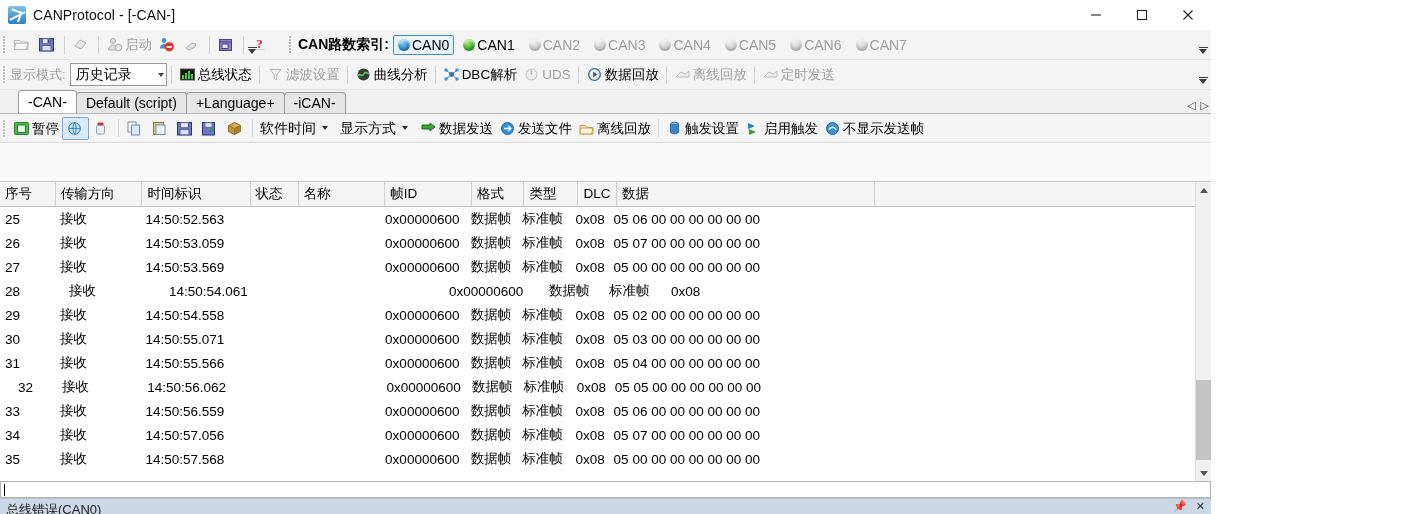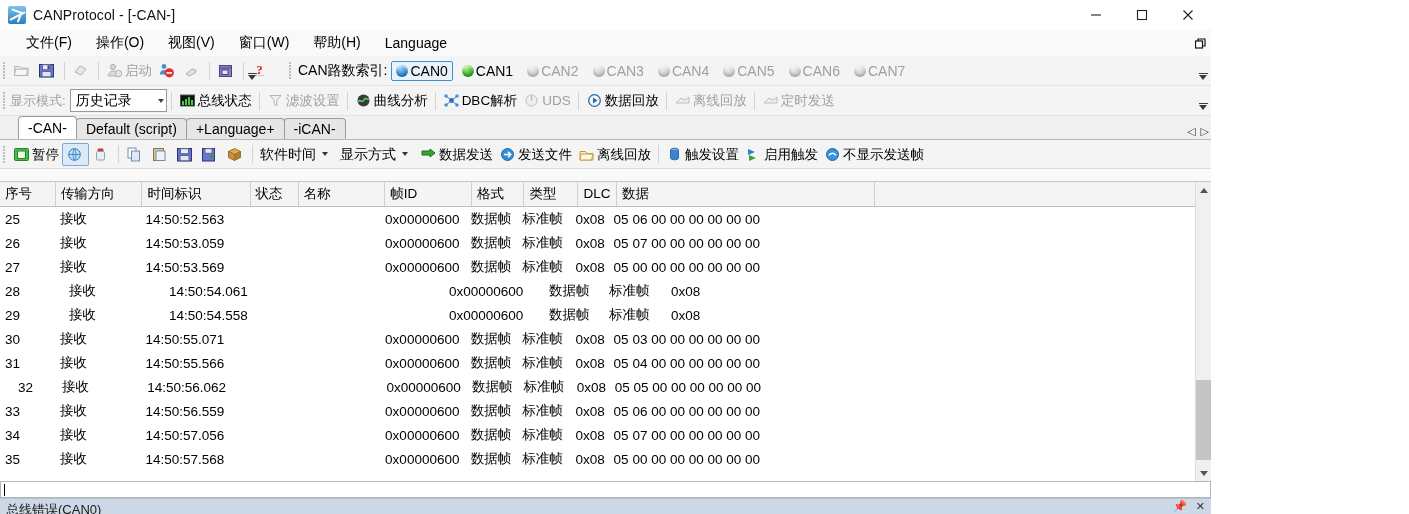--- a/index.html
+++ b/index.html
@@ -75,21 +75,21 @@
     position:absolute;right:2px;top:4px;width:12px;height:20px;
     display:flex;flex-direction:column;align-items:center;justify-content:flex-end;
   }
   .tb-overflow i{
     display:block;width:0;height:0;border-left:4px solid transparent;
     border-right:4px solid transparent;border-top:5px solid #3b3b3b;
   }
   .tb-overflow u{display:block;width:9px;height:1px;background:#3b3b3b;text-decoration:none;margin-bottom:1px;}
 
   
-  .canlabel{font-size:14px;margin:0 4px 0 2px;}
+  .canlabel{font-size:14px;margin:0 4px 0 2px;font-weight:bold;}
   .canitem{
     display:flex;align-items:center;gap:2px;padding:1px 4px;font-size:14px;
     border:1px solid transparent;border-radius:2px;white-space:nowrap;
   }
   .canitem.active{border-color:#3c8fd0;background:#e9f3fb;}
   .canitem.off{color:#9f9f9f;}
   .dot{width:12px;height:12px;border-radius:50%;flex:none;
        box-shadow:inset 0 -2px 3px rgba(0,0,0,.18), inset 0 2px 2px rgba(255,255,255,.65);}
   .dot.blue{background:radial-gradient(circle at 35% 28%,#8fd0f7,#1b7fd0 70%);}
   .dot.green{background:radial-gradient(circle at 35% 28%,#b3ea7a,#22a81f 70%);}
@@ -183,36 +183,20 @@
           </svg>
       </div>
       <div class="winbtn close">
         <svg width="12" height="12" viewBox="0 0 12 12">
             <path d="M1.5 1.5l9 9M10.5 1.5l-9 9" stroke="#222" stroke-width="1.1" fill="none"></path>
           </svg>
       </div>
     </div>
   </div>
 
-  <div class="menubar">
-    <div class="menu-item">文件(F)</div>
-    <div class="menu-item">操作(O)</div>
-    <div class="menu-item">视图(V)</div>
-    <div class="menu-item">窗口(W)</div>
-    <div class="menu-item">帮助(H)</div>
-    <div class="menu-item">Language</div>
-    <div class="mdi-btns">
-      <div class="mdi-btn">
-        <svg width="11" height="11" viewBox="0 0 11 11">
-          <rect x="0.5" y="3" width="7" height="7" stroke="#111" stroke-width="1.2" fill="#fff"></rect>
-          <path d="M3 3V1h7v7H8" stroke="#111" stroke-width="1.2" fill="none"></path>
-        </svg>
-      </div>
-    </div>
-  </div>
 
   <div class="toolbar">
     <div class="grip"></div>
 
     <div class="tbtn dis">
       <span class="ico">
         <svg width="17" height="17" viewBox="0 0 17 17">
           <path d="M1.5 4.5h5l1.5 1.6h7v7.4h-13z" fill="#efefef" stroke="#b4b4b4"></path>
           <path d="M2.5 7.2h12.5l-1.8 6.3H1.5z" fill="#f7f7f7" stroke="#b4b4b4"></path>
         </svg>
@@ -704,20 +688,21 @@
         <div class="tr">
           <div class="td" style="width: 64px;">29</div>
           <div class="td" style="width: 100px;">接收</div>
           <div class="td" style="width: 125px;">14:50:54.558</div>
           <div class="td" style="width: 55px;"></div>
           <div class="td" style="width: 100px;"></div>
           <div class="td" style="width: 100px;">0x00000600</div>
           <div class="td" style="width: 60px;">数据帧</div>
           <div class="td" style="width: 62px;">标准帧</div>
           <div class="td" style="width: 44px;">0x08</div>
+          <div class="td" style="width: 300px;">05 02 00 00 00 00 00 00</div>
           <div class="td" style="width: 390px;"></div>
         </div>
         <div class="tr">
           <div class="td" style="width: 64px;">30</div>
           <div class="td" style="width: 100px;">接收</div>
           <div class="td" style="width: 125px;">14:50:55.071</div>
           <div class="td" style="width: 55px;"></div>
           <div class="td" style="width: 100px;"></div>
           <div class="td" style="width: 100px;">0x00000600</div>
           <div class="td" style="width: 60px;">数据帧</div>

